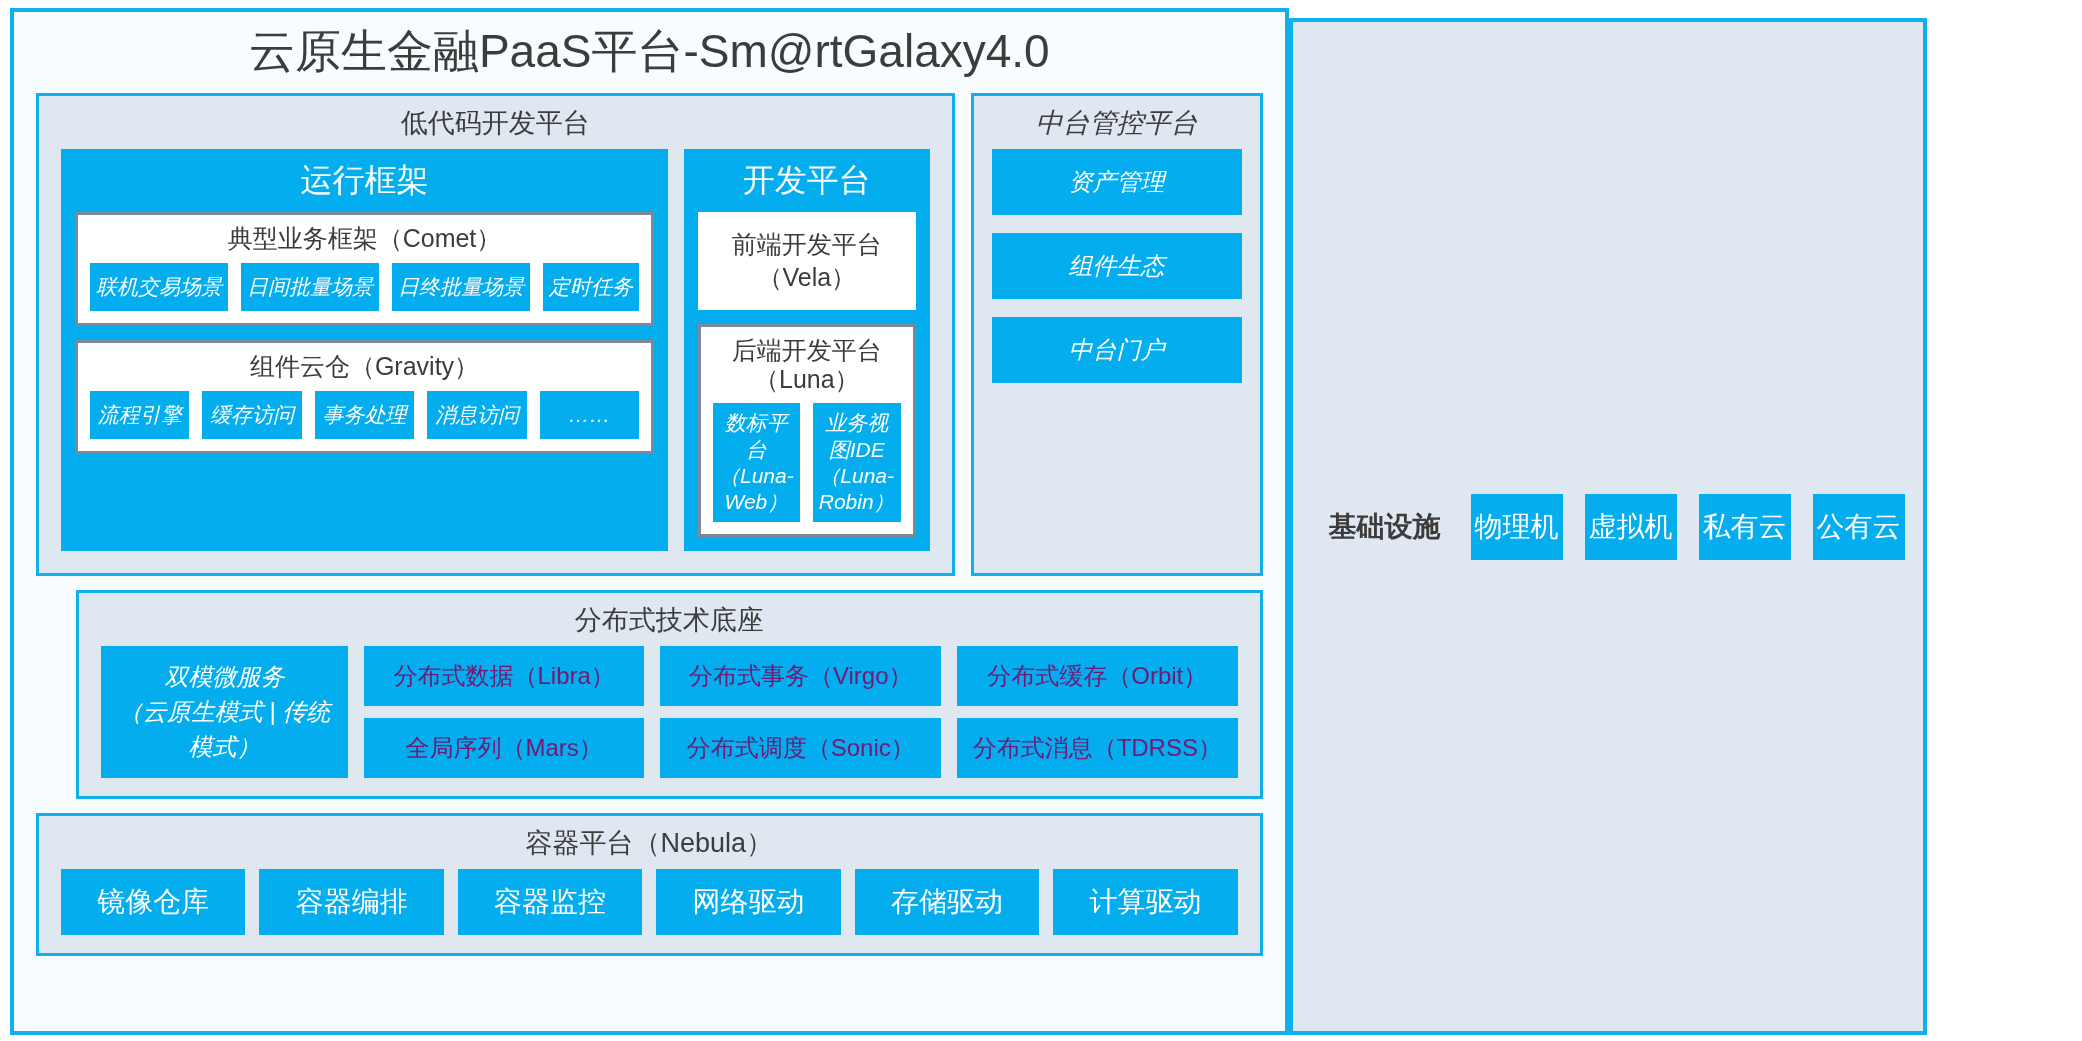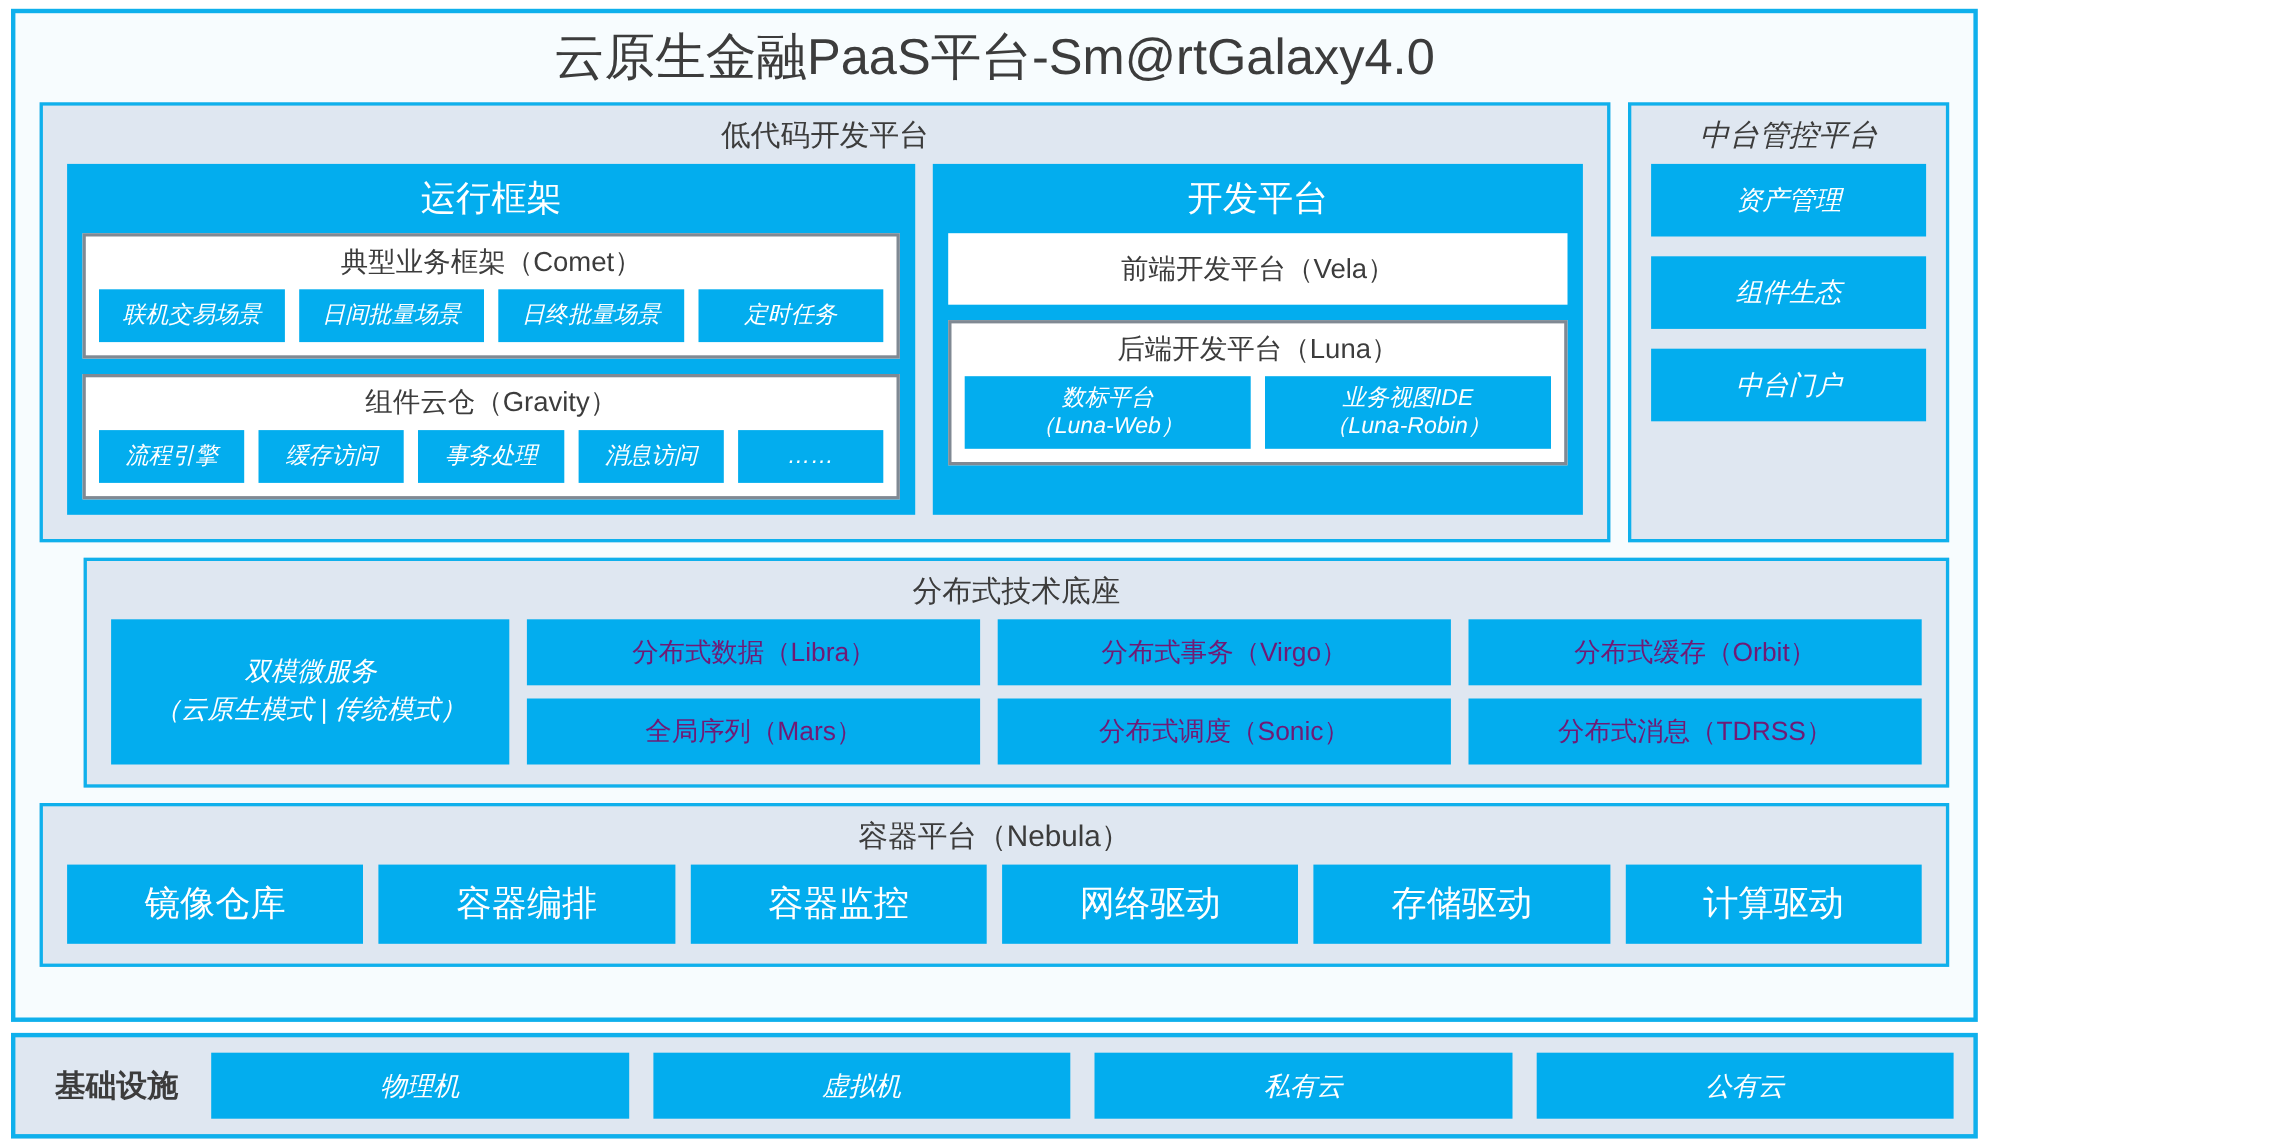--- a/index.html
+++ b/index.html
@@ -7,21 +7,21 @@
     width:2082px;height:1041px;
     background:#ffffff;
     font-family:"Liberation Sans","DejaVu Sans",sans-serif;
     color:#3b3b3b;
     overflow:hidden;
   }
   .page{
     width:1808px;height:1041px;
     box-sizing:border-box;
     padding:8px 10px 6px 10px;
-    display:flex;flex-direction:column;
+    display:flex;flex-direction:row;
     background:#ffffff;
   }
 
   
   .main-frame{
     flex:1 1 auto;
     border:4px solid #0FB0EC;
     background:#F7FCFE;
     box-sizing:border-box;
     display:flex;flex-direction:column;
@@ -169,21 +169,21 @@
   }
 
   
   .cont{margin-top:14px;}
   .cont-body{
     display:flex;gap:14px;
     padding:0 22px 18px 22px;
   }
   .cont-item{
     background:#03ADEE;color:#fff;
-    text-align:center;font-size:32px;
+    text-align:center;font-size:28px;
     padding:14px 4px;flex:1 1 0;
     white-space:nowrap;
   }
 
   
   .infra{
     margin-top:10px;
     border:4px solid #0FB0EC;
     background:#DFE7F1;
     box-sizing:border-box;
@@ -191,24 +191,23 @@
     padding:14px 18px;
     gap:24px;
   }
   .infra-label{
     font-size:28px;font-weight:bold;color:#3c3c3c;
     flex:0 0 auto;padding:0 6px 0 18px;white-space:nowrap;
   }
   .infra-items{display:flex;gap:22px;flex:1 1 auto;}
   .infra-item{
     background:#03ADEE;color:#ffffff;
-    text-align:center;font-size:24px;
+    text-align:center;font-size:28px;
     padding:14px 4px;flex:1 1 0;
     white-space:nowrap;
-    font-style:italic;
   }
 </style>
 </head>
 <body>
 
 <div class="page">
   <div class="main-frame">
 
     <div class="page-title">云原生金融PaaS平台-Sm@rtGalaxy4.0</div>
 

